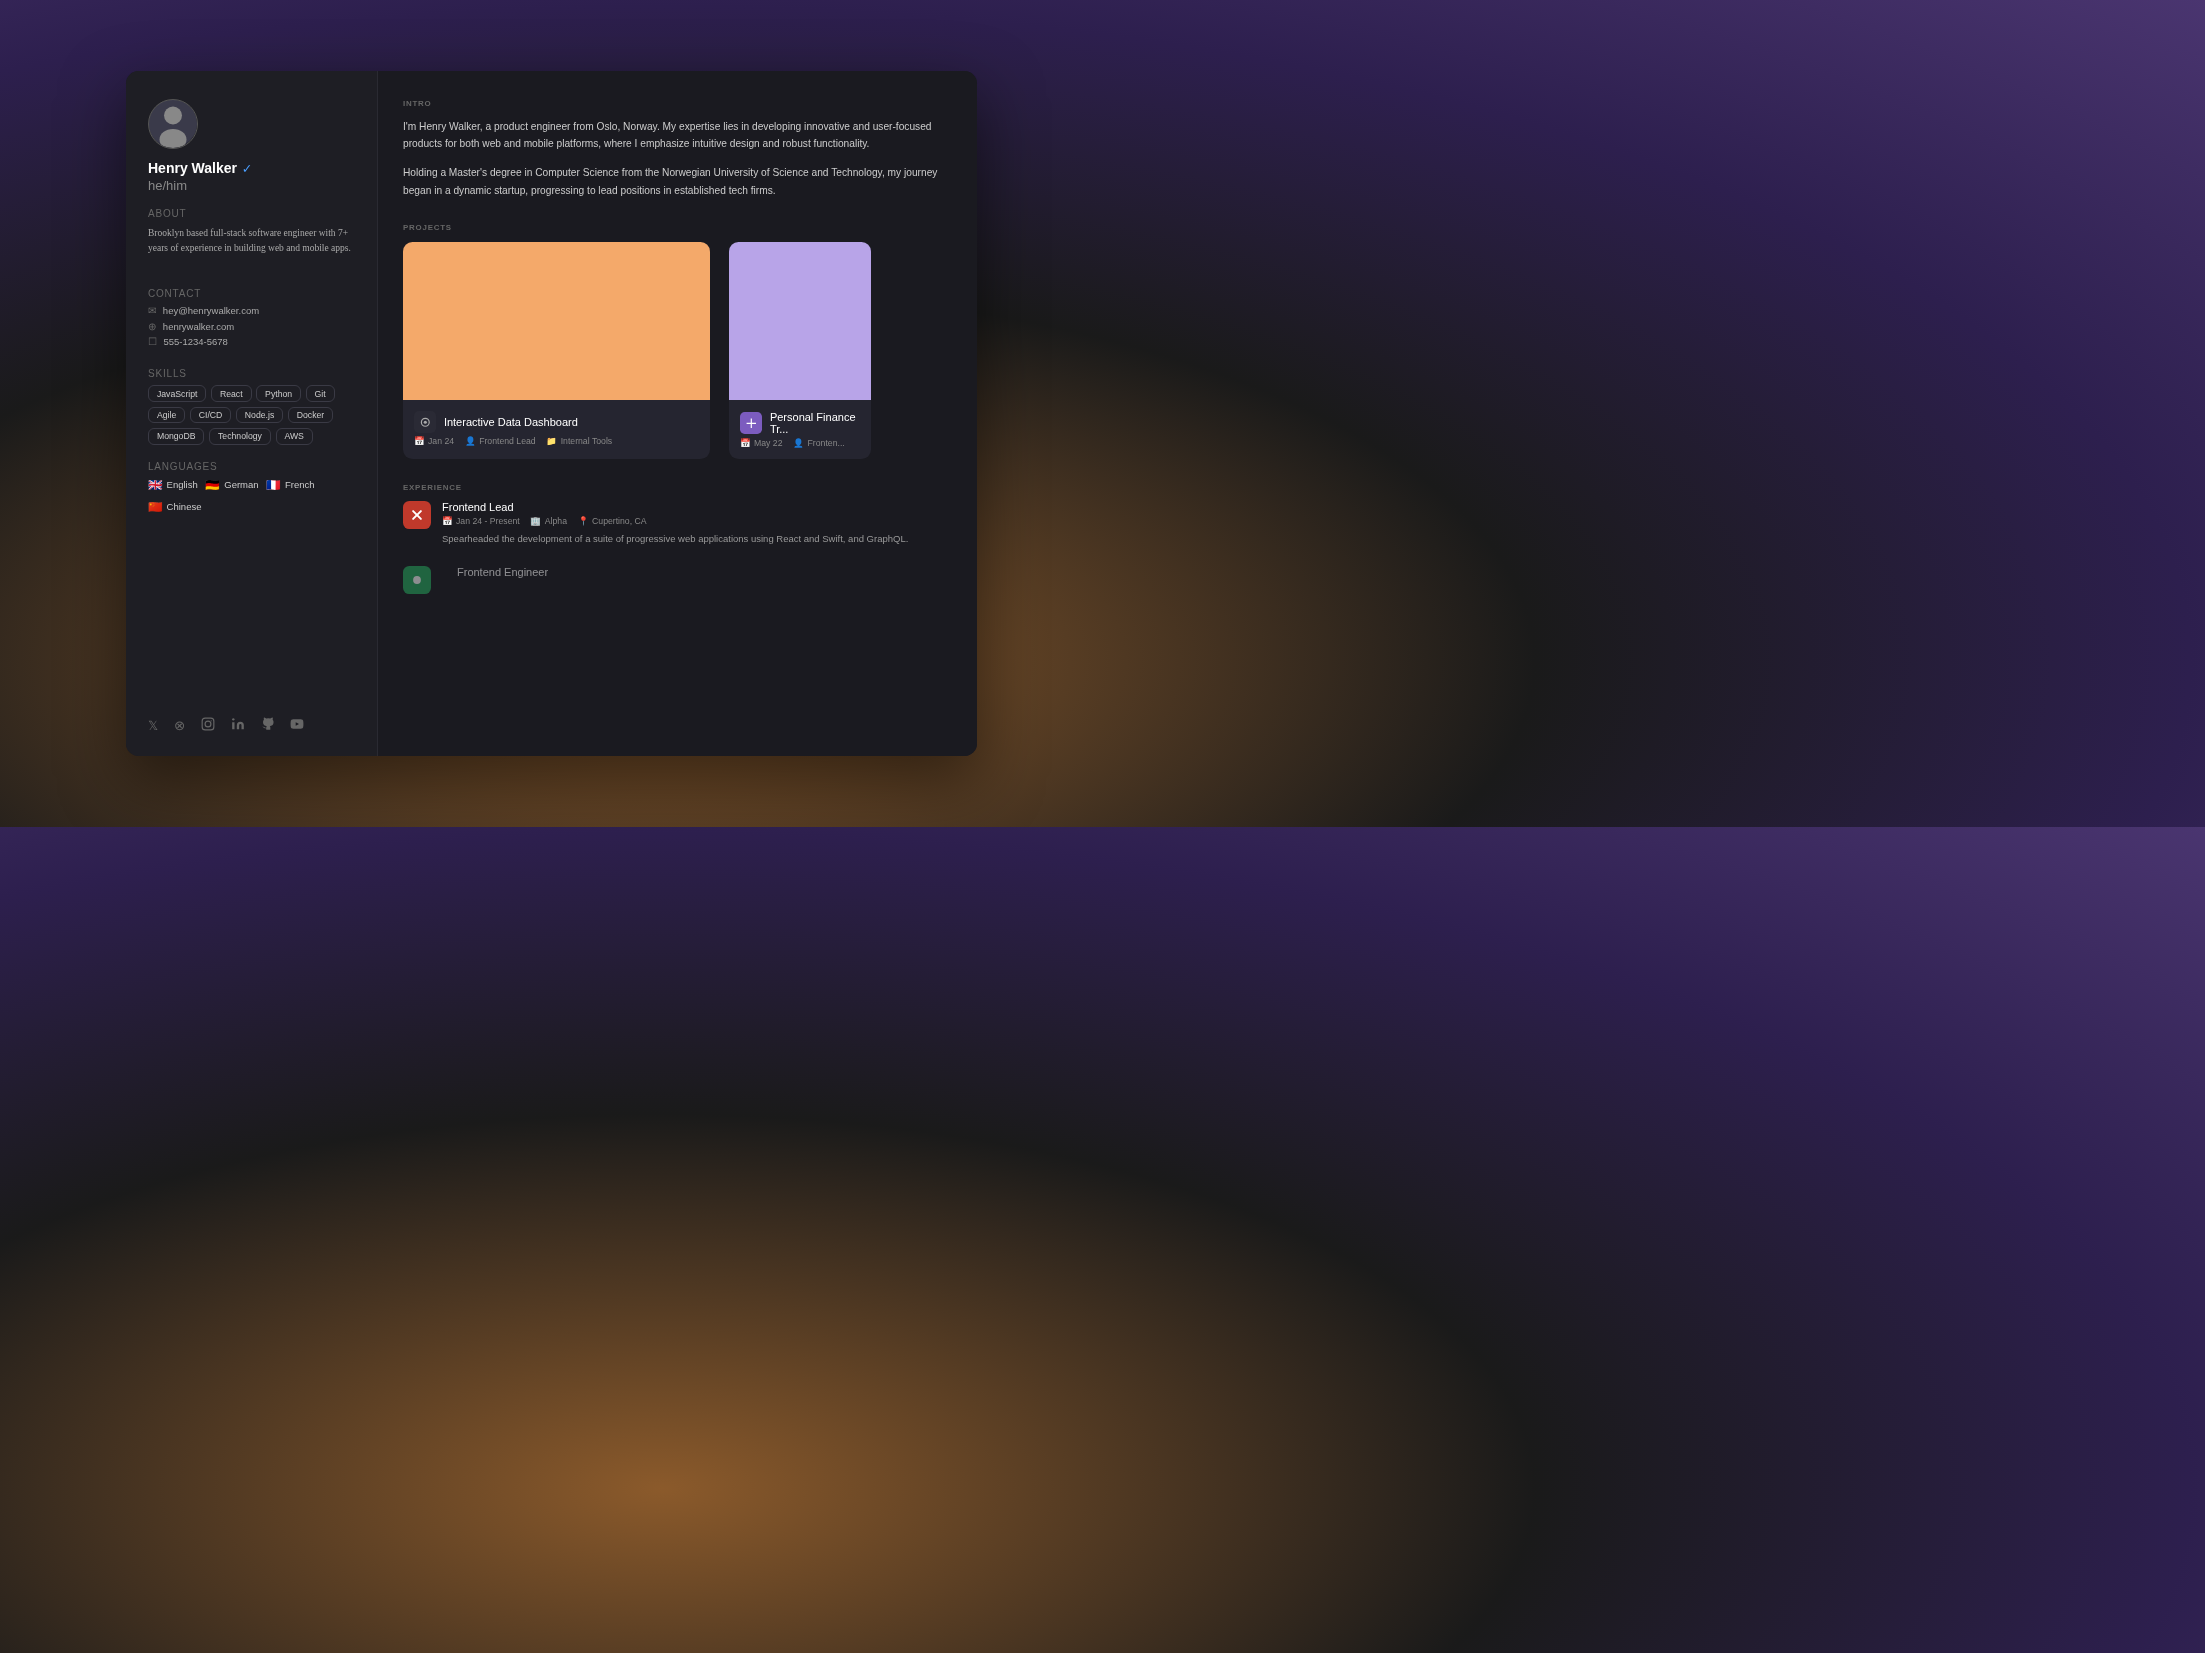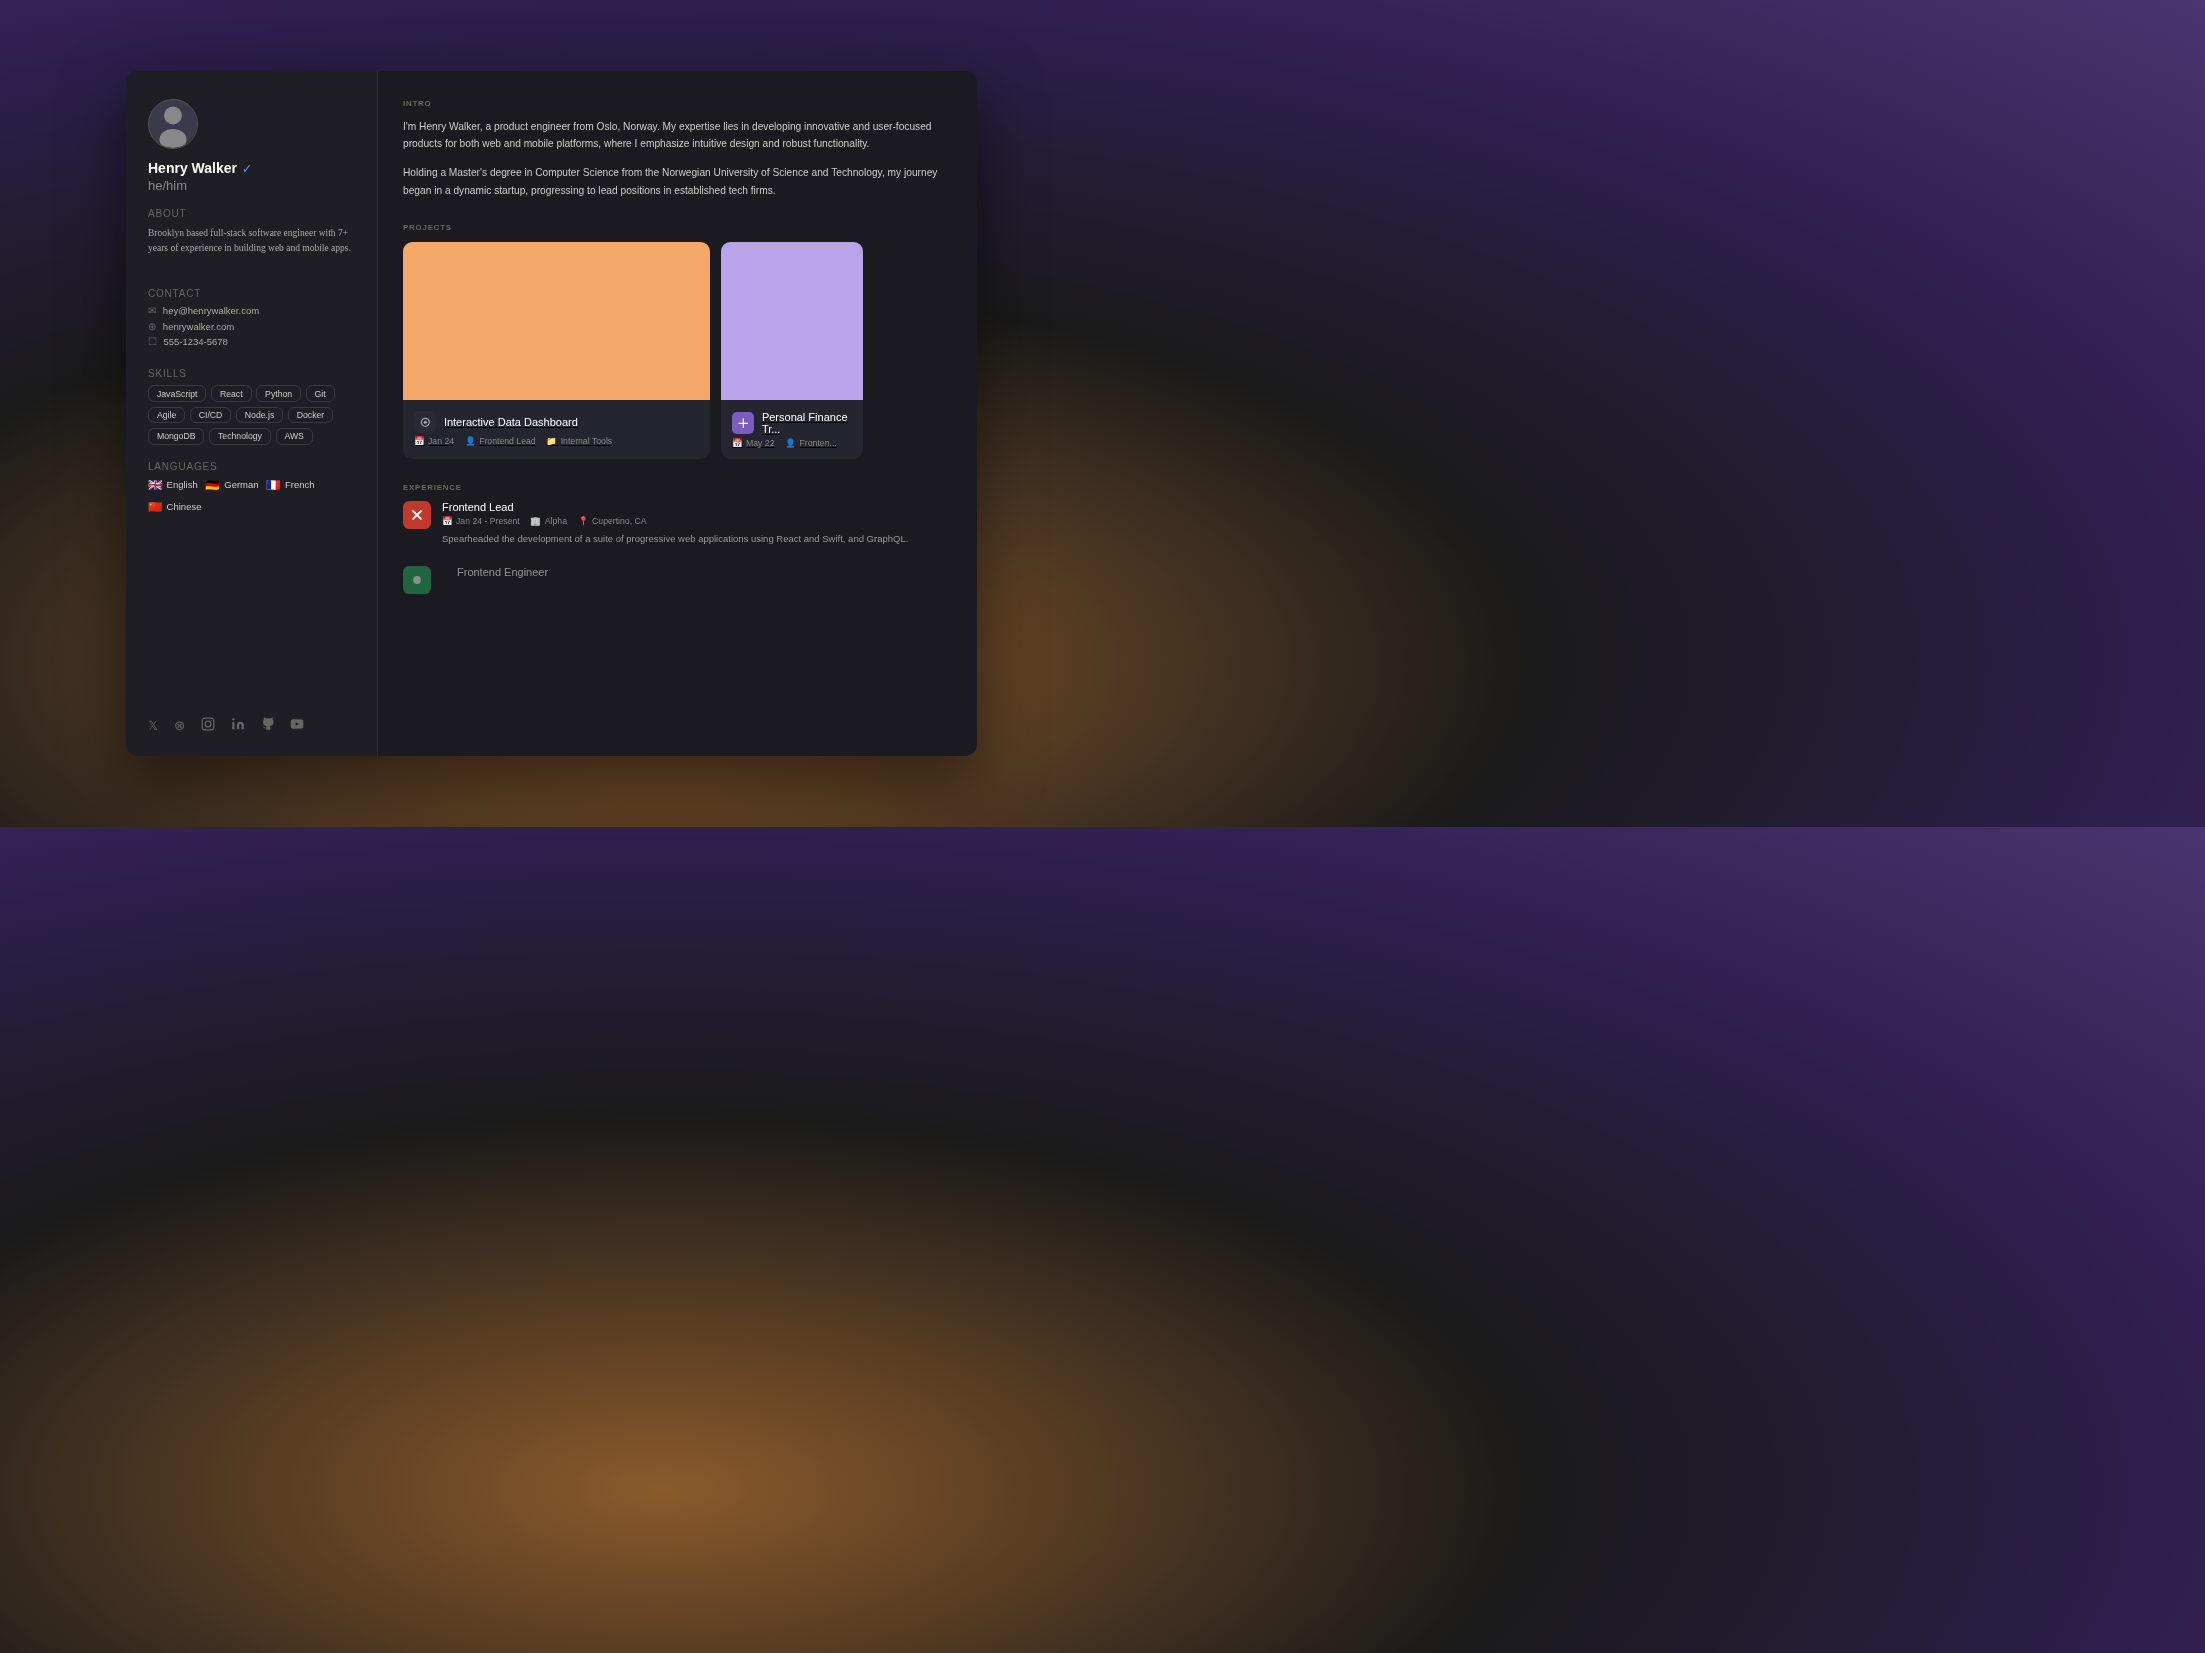--- a/index.html
+++ b/index.html
@@ -167,24 +167,23 @@
       font-size: 10.2px;
       line-height: 1.75;
       margin-bottom: 23.6px;
     }
     .intro-text p { margin-bottom: 11px; }
     .intro-text p:last-child { margin-bottom: 0; }
 
     
     .projects-row {
       display: flex;
-      gap: 11px;
+      gap: 19px;
       margin-bottom: 23.6px;
       overflow: hidden;
-      text-decoration: underline;
     }
     .project-card {
       border-radius: 9.5px;
       overflow: hidden;
       background: #252530;
       flex: 0 0 307px;
     }
     .project-thumb {
       width: 100%;
       height: 158px;

